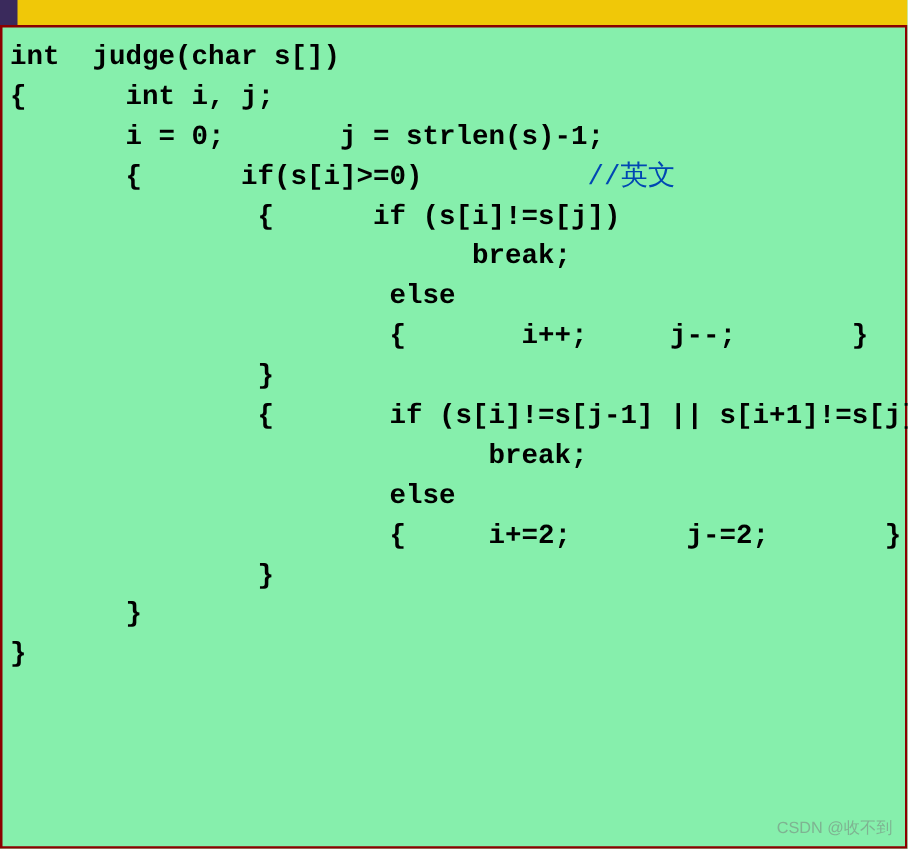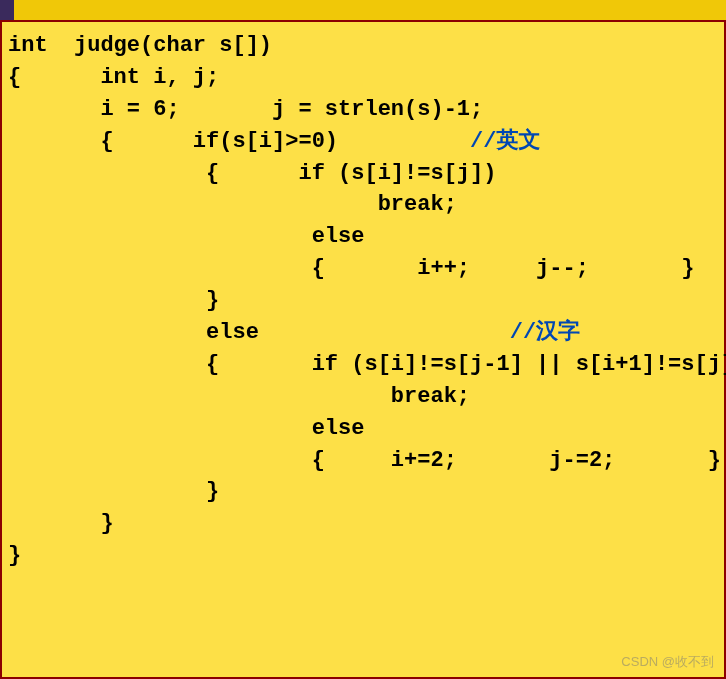--- a/index.html
+++ b/index.html
@@ -15,64 +15,63 @@
       position: relative;
     }
     .top-bar {
       height: 20px;
       width: 100%;
       background: #f0c808;
       border-left: 14px solid #3a2a5c;
     }
     .code-container {
       border: 2px solid #8b0000;
-      background: #fde047;
+      background: #86efac;
       margin: 0;
       padding: 8px 6px;
       width: 100%;
       height: calc(100% - 20px);
       position: relative;
     }
     .line {
       white-space: pre;
       font-size: 22px;
       line-height: 1.45;
       font-weight: bold;
       color: #000;
     }
     .comment {
       color: #0047b3;
-      font-weight: bold;
+      font-weight: normal;
     }
     .watermark {
       position: absolute;
       bottom: 6px;
       right: 10px;
       color: rgba(120,120,120,0.5);
       font-size: 13px;
       font-family: sans-serif;
       font-weight: normal;
     }
   </style>
 </head>
 <body>
 
 <div class="top-bar"></div>
 
 <div class="code-container">
   <div class="line">int  judge(char s[])</div>
   <div class="line">{      int i, j;</div>
-  <div class="line">       i = 6;       j = strlen(s)-1;</div>
+  <div class="line">       i = 0;       j = strlen(s)-1;</div>
   <div class="line"><span>       {      if(s[i]&gt;=0)          </span><span class="comment">//英文</span></div>
   <div class="line">               {      if (s[i]!=s[j])</div>
   <div class="line">                            break;</div>
   <div class="line">                       else</div>
   <div class="line">                       {       i++;     j--;       }</div>
   <div class="line">               }</div>
-  <div class="line"><span>               else                   </span><span class="comment">//汉字</span></div>
   <div class="line">               {       if (s[i]!=s[j-1] || s[i+1]!=s[j])</div>
   <div class="line">                             break;</div>
   <div class="line">                       else</div>
   <div class="line">                       {     i+=2;       j-=2;       }</div>
   <div class="line">               }</div>
   <div class="line">       }</div>
   <div class="line"></div>
   <div class="line">}</div>
 
   <div class="watermark">CSDN @收不到</div>

